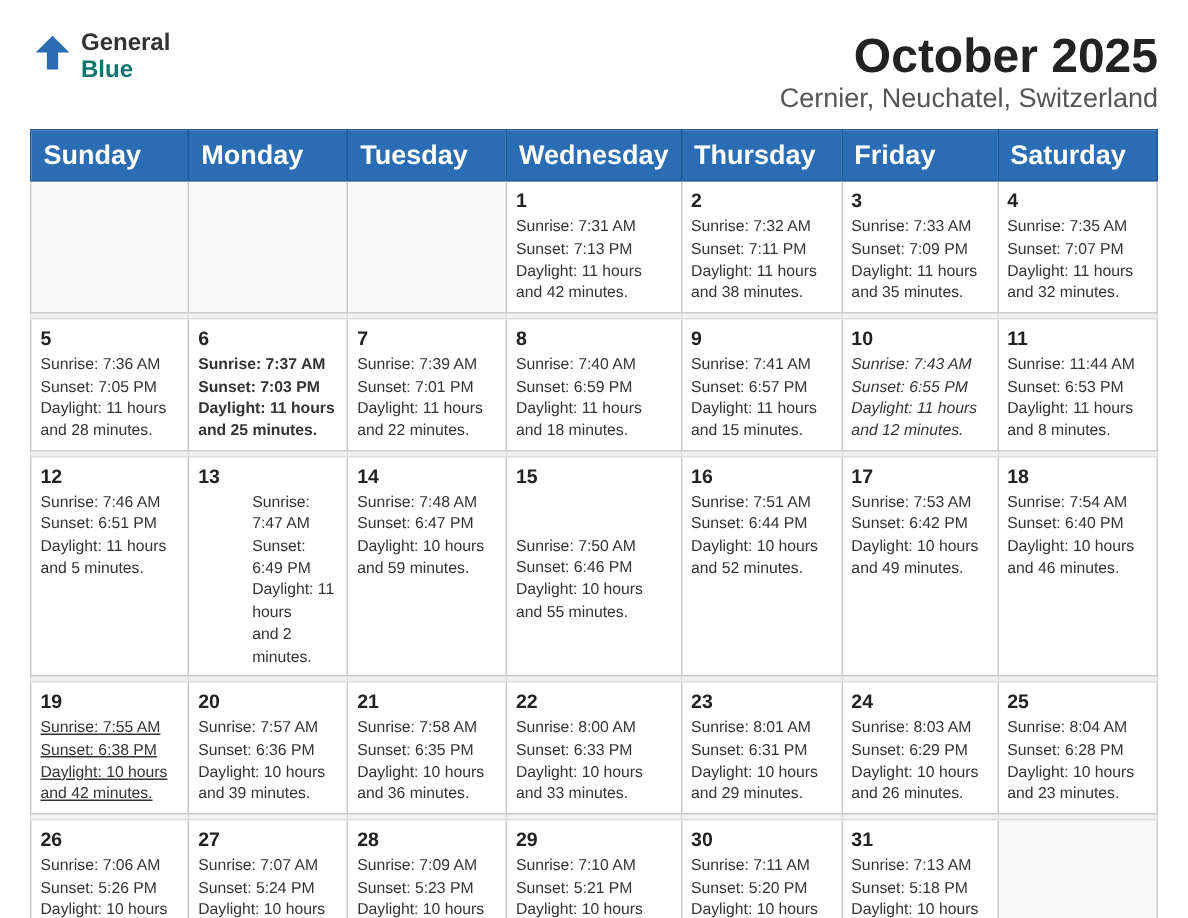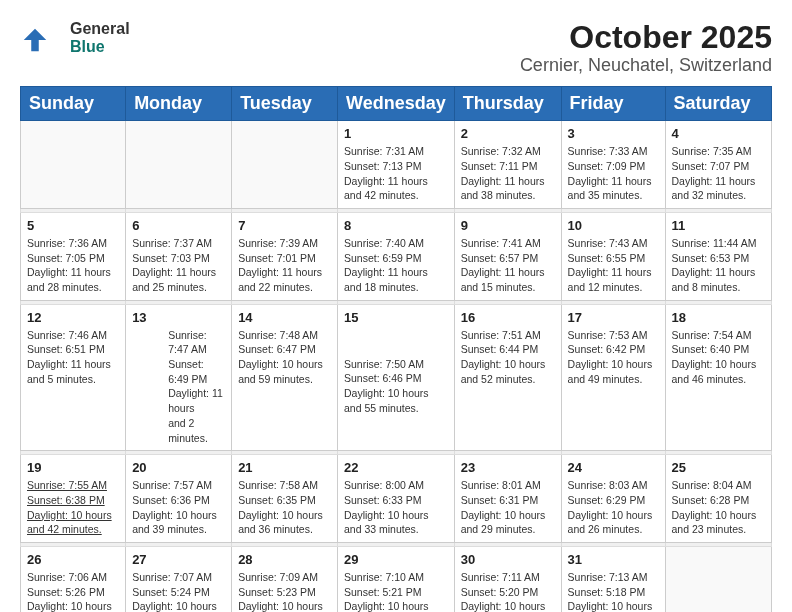--- a/index.html
+++ b/index.html
@@ -11,22 +11,22 @@
       padding: 20px;
     }
     .header {
       display: flex;
       justify-content: space-between;
       align-items: flex-start;
       margin-bottom: 10px;
     }
     .logo {
       display: flex;
-      align-items: flex-end;
-      gap: 20px;
+      align-items: flex-start;
+      gap: 4px;
     }
     .logo-text {
       font-size: 18px;
       font-weight: bold;
       line-height: 1.1;
     }
     .logo-icon {
       width: 30px;
       height: 30px;
     }
@@ -165,21 +165,21 @@
       <tr>
         <td>
           <div class="day-number">5</div>
           <div class="day-info" style="white-space: pre-line;">Sunrise: 7:36 AM
 Sunset: 7:05 PM
 Daylight: 11 hours
 and 28 minutes.</div>
         </td>
         <td>
           <div class="day-number">6</div>
-          <div class="day-info" style="white-space: pre-line;">Sunrise: 7:37 AM
+          <div class="day-info" style="white-space: pre-line; font-weight: bold;">Sunrise: 7:37 AM
 Sunset: 7:03 PM
 Daylight: 11 hours
 and 25 minutes.</div>
         </td>
         <td>
           <div class="day-number">7</div>
           <div class="day-info" style="white-space: pre-line;">Sunrise: 7:39 AM
 Sunset: 7:01 PM
 Daylight: 11 hours
 and 22 minutes.</div>
@@ -193,21 +193,21 @@
         </td>
         <td>
           <div class="day-number">9</div>
           <div class="day-info" style="white-space: pre-line;">Sunrise: 7:41 AM
 Sunset: 6:57 PM
 Daylight: 11 hours
 and 15 minutes.</div>
         </td>
         <td>
           <div class="day-number">10</div>
-          <div class="day-info" style="white-space: pre-line;">Sunrise: 7:43 AM
+          <div class="day-info" style="white-space: pre-line; font-style: italic;">Sunrise: 7:43 AM
 Sunset: 6:55 PM
 Daylight: 11 hours
 and 12 minutes.</div>
         </td>
         <td>
           <div class="day-number">11</div>
           <div class="day-info" style="white-space: pre-line;">Sunrise: 11:44 AM
 Sunset: 6:53 PM
 Daylight: 11 hours
 and 8 minutes.</div>

